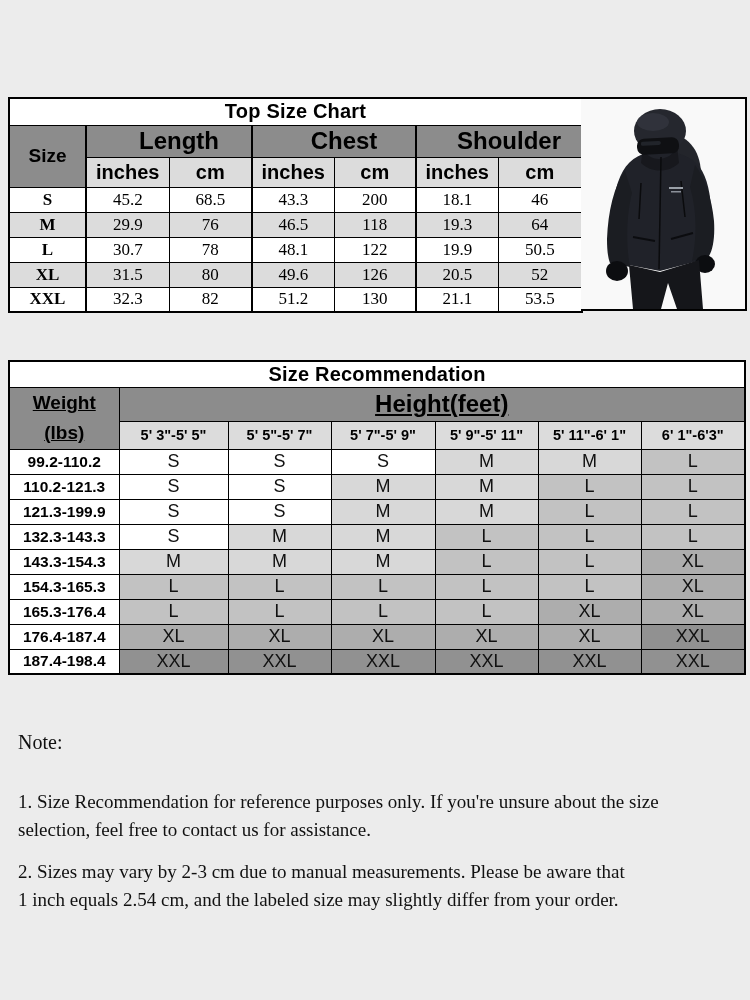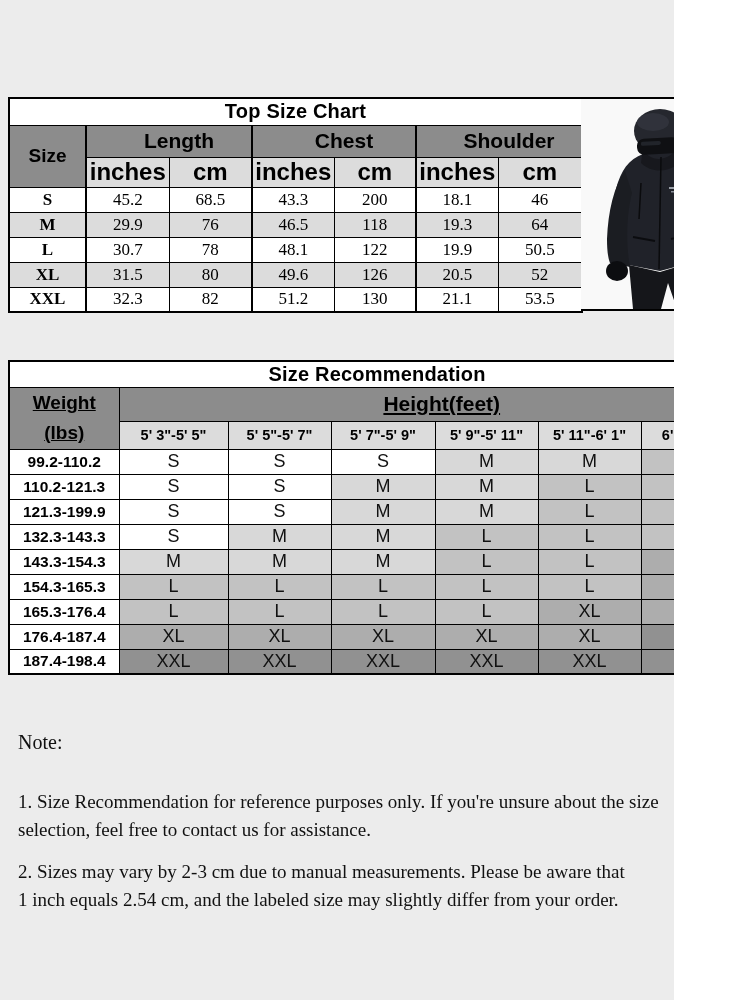--- a/index.html
+++ b/index.html
@@ -1,33 +1,33 @@
 <!DOCTYPE html>
 <html><head>
 <meta charset="utf-8">
 <style>
   html,body{margin:0;padding:0;}
-  .page{position:relative;width:674px;height:1000px;background:#ececec;overflow:hidden;
+  .page{position:relative;width:750px;height:1000px;background:#ececec;overflow:hidden;
         font-family:"Liberation Sans",sans-serif;color:#000;}
   table{border-collapse:collapse;table-layout:fixed;position:absolute;background:#fff;}
   td{border:1px solid #000;text-align:center;vertical-align:middle;padding:0;overflow:hidden;white-space:nowrap;}
   .bl2{border-left:2px solid #000;}
 
   
   .t1{left:8px;top:97px;width:573px;border:2px solid #000;}
   .t1 .r-title{height:27px;}
   .t1 .r-group{height:32px;}
   .t1 .r-units{height:30px;}
   .t1 tbody tr{height:25px;}
   .title-cell{font-weight:bold;font-size:20px;background:#fff;letter-spacing:.2px;}
   .dark{background:#8c8c8c;font-weight:bold;}
   .t1 .size-head{font-size:19px;}
-  .group{font-size:21px;padding-left:20px;}
+  .group{font-size:24px;padding-left:20px;}
   .light{background:#dcdcdc;font-weight:bold;}
-  .t1 .unit{font-size:24px;}
+  .t1 .unit{font-size:20px;}
   .t1 tbody td{font-family:"Liberation Serif",serif;font-size:17px;}
   .t1 .size-label{font-weight:bold;}
   .t1 tr.shaded td{background:#dcdcdc;}
 
   
   .photo{position:absolute;left:581px;top:97px;width:166px;height:214px;box-sizing:border-box;
          background:#f9f9f9;border:2px solid #000;border-left:none;}
   .photo svg{display:block;width:100%;height:100%;}
 
   

